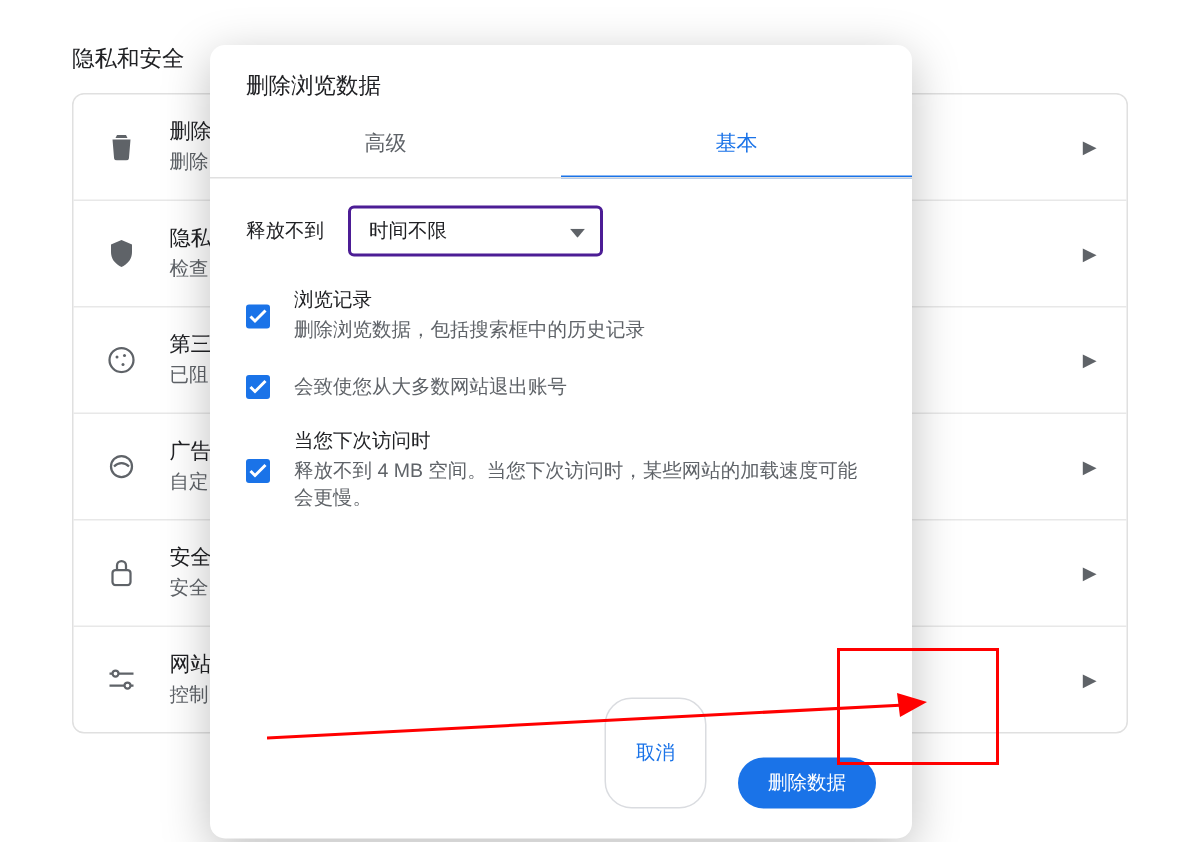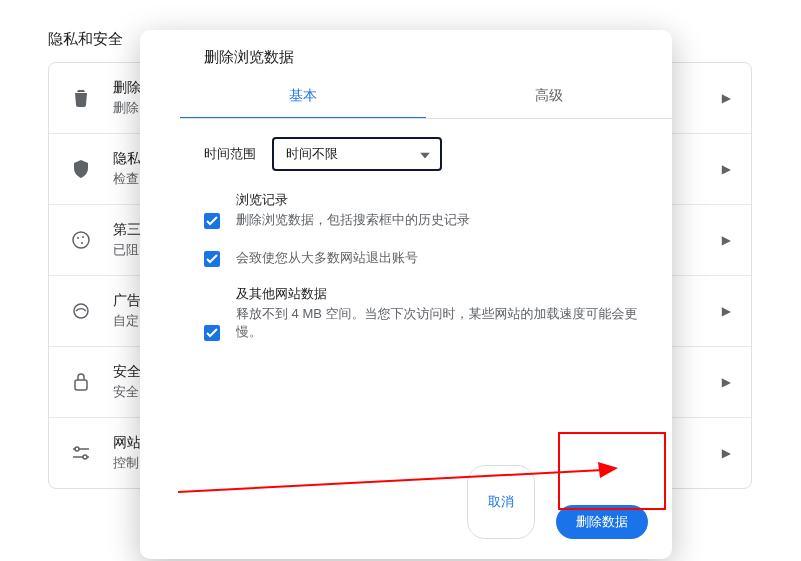--- a/index.html
+++ b/index.html
@@ -62,27 +62,26 @@
     inset: 0;
     background: rgba(0,0,0,0.0);
     display: flex;
     justify-content: center;
     align-items: flex-start;
   }
   .dialog {
     position: absolute;
     top: 30px;
     left: 140px;
-    width: 532px;
+    width: 468px;
     background: #fff;
     border-radius: 10px;
     box-shadow: 0 8px 32px rgba(0,0,0,0.25);
     display: flex;
     flex-direction: column;
-    padding-left: 40px;
   }
   .dlg-title {
     padding: 18px 24px 8px 24px;
     font-size: 15px;
     color: #202124;
   }
   .tabs {
     display: flex;
     width: 100%;
   }
@@ -108,42 +107,42 @@
     padding: 18px 24px 10px 24px;
   }
   .range-row {
     display: flex;
     align-items: center;
     gap: 16px;
     margin-bottom: 20px;
   }
   .range-label { font-size: 13px; color: #202124; }
   .select {
-    border: 2px solid #0f172a;
+    border: 2px solid #4c1d95;
     border-radius: 4px;
     padding: 6px 34px 6px 12px;
     font-size: 13px;
     color: #202124;
     background: #fff;
     cursor: pointer;
     position: relative;
     min-width: 170px;
     display: flex;
     align-items: center;
   }
   .select .caret {
     position: absolute;
     right: 10px;
     top: 50%;
     transform: translateY(-50%);
     color: #5f6368;
   }
   .item {
     display: flex;
-    align-items: flex-end;
+    align-items: center;
     gap: 16px;
     margin-bottom: 18px;
     margin-top: 10px;
   }
   .cb {
     width: 16px;
     height: 16px;
     border-radius: 2px;
     background: #1a73e8;
     display: flex;
@@ -276,27 +275,27 @@
       <div class="sub">控制</div>
     </div>
     <div class="chev">▶</div>
   </div>
 </div>
 
 <div class="overlay">
   <div class="dialog">
     <div class="dlg-title">删除浏览数据</div>
     <div class="tabs">
+      <div class="tab">高级</div>
       <div class="tab active">基本</div>
-      <div class="tab">高级</div>
     </div>
     <div class="tab-sep"></div>
     <div class="body">
       <div class="range-row">
-        <span class="range-label">时间范围</span>
+        <span class="range-label">释放不到</span>
         <div class="select">
           <span>时间不限</span>
           <span class="caret">
             <svg width="10" height="6" viewBox="0 0 10 6">
                 <path d="M0 0l5 6 5-6z" fill="#5f6368"></path>
               </svg>
           </span>
         </div>
       </div>
 
@@ -323,21 +322,21 @@
         </div>
       </div>
 
       <div class="item">
         <div class="cb">
           <svg width="12" height="10" viewBox="0 0 12 10">
               <path d="M1 5l3 3 7-7" stroke="#fff" stroke-width="2" fill="none"></path>
             </svg>
         </div>
         <div class="txtblk">
-          <div class="ln1">及其他网站数据</div>
+          <div class="ln1">当您下次访问时</div>
           <div class="ln2">释放不到 4 MB 空间。当您下次访问时，某些网站的加载速度可能会更慢。</div>
         </div>
       </div>
     </div>
 
     <div class="footer">
       <button class="btn btn-outline">取消</button>
       <button class="btn btn-primary">删除数据</button>
     </div>
   </div>

